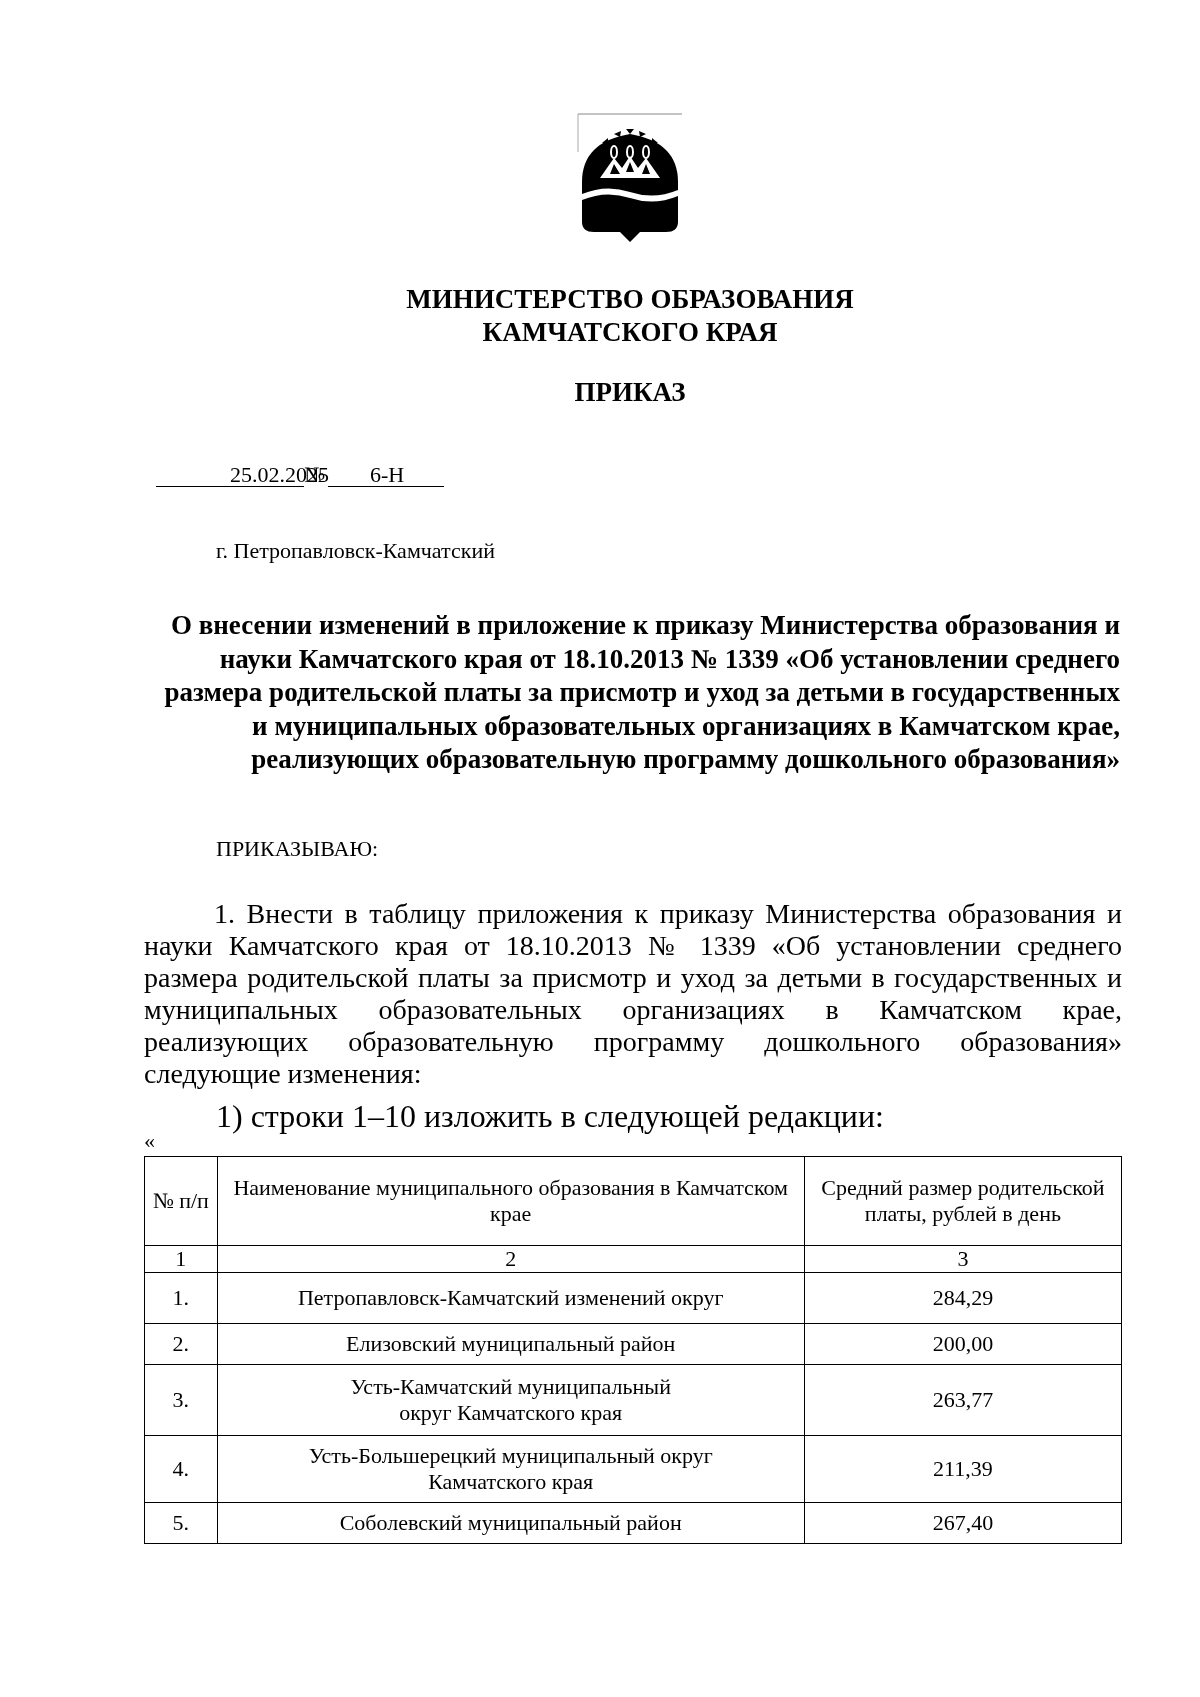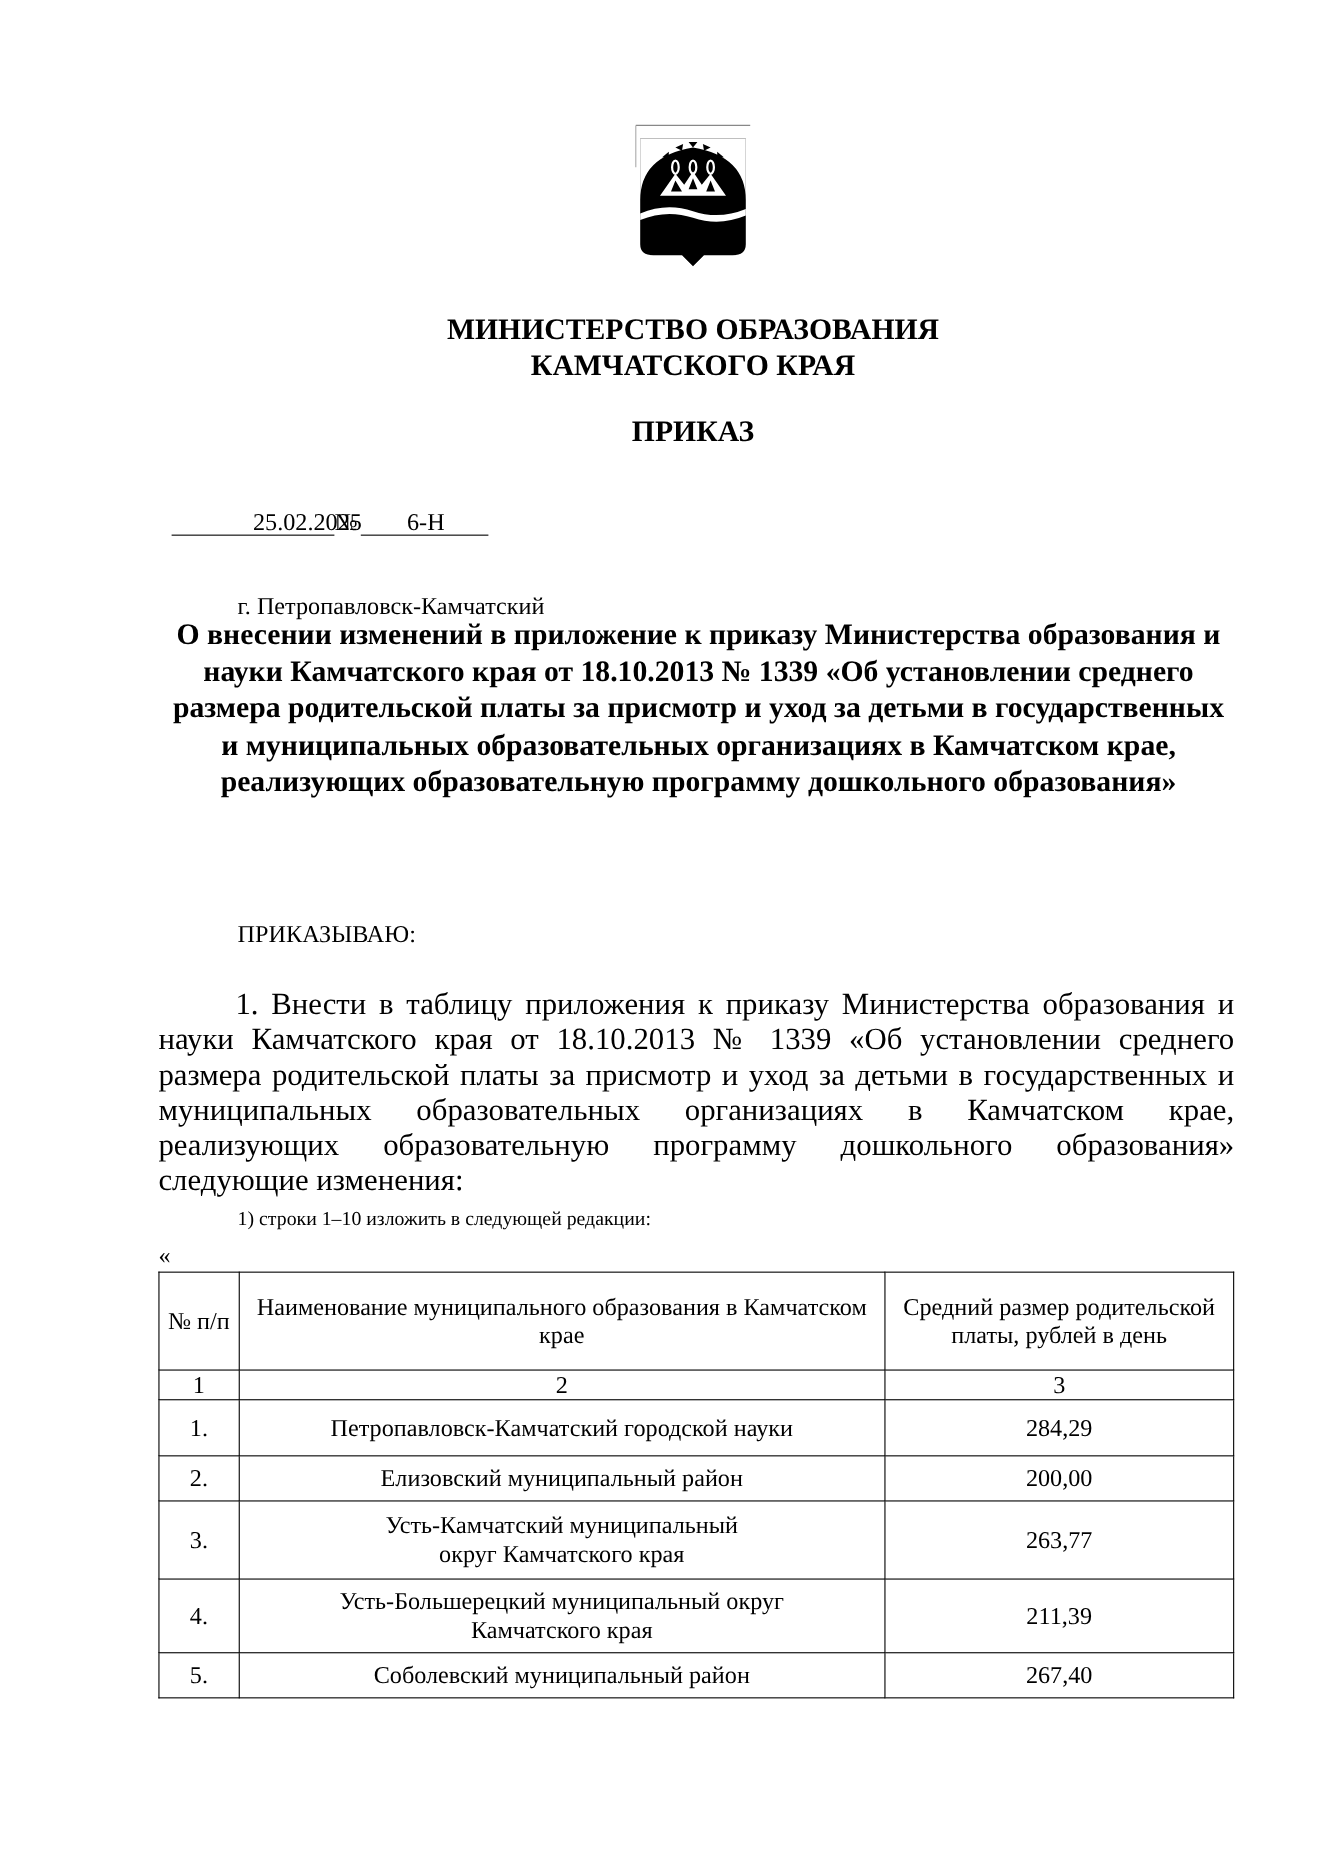--- a/index.html
+++ b/index.html
@@ -14,29 +14,29 @@
   }
   .order-title {
     position: absolute; left: 0; width: 1260px; top: 377px;
     text-align: center; font-weight: bold; font-size: 27px;
   }
   .date-line { position: absolute; top: 462px; left: 156px; font-size: 22px; height: 26px; }
   .date-line span { position: absolute; top: 0; white-space: nowrap; }
   .u { border-bottom: 1px solid #000; display: inline-block; height: 24px; }
   .city { position: absolute; left: 216px; top: 490px; font-size: 22px; margin-top: 48px; }
   .subject {
-    position: absolute; left: 150px; width: 970px; top: 560px;
-    text-align: center; font-weight: bold; font-size: 27px; line-height: 33.5px;
+    position: absolute; left: 150px; width: 970px; top: 609px;
+    text-align: right; font-weight: bold; font-size: 27px; line-height: 33.5px;
   }
   .decree { position: absolute; left: 216px; top: 836px; font-size: 22px; }
   .para {
     position: absolute; left: 144px; width: 978px; top: 898px;
     font-size: 28px; line-height: 32px; text-align: justify; text-indent: 70px;
   }
-  .para2 { position: absolute; left: 216px; top: 1098px; font-size: 18px; }
+  .para2 { position: absolute; left: 216px; top: 1098px; font-size: 32px; }
   .quote { position: absolute; left: 144px; top: 1128px; font-size: 22px; }
   table.t {
     position: absolute; left: 144px; top: 1156px; width: 978px;
     border-collapse: collapse; font-size: 22px; line-height: 26px; border-radius: 14px;
   }
   table.t td { border: 1px solid #000; text-align: center; vertical-align: middle; padding: 0 4px; }
   .c1 { width: 64px; } .c2 { width: 580px; } .c3 { width: 310px; }
   tr.hdr td { height: 88px; }
   tr.nums td { height: 26px; }
   tr.r1 td { height: 50px; }
@@ -109,21 +109,21 @@
     <td class="c2">Наименование муниципального образования в Камчатском крае</td>
     <td class="c3">Средний размер родительской платы, рублей в день</td>
   </tr>
   <tr class="nums">
     <td>1</td>
     <td>2</td>
     <td>3</td>
   </tr>
   <tr class="r1">
     <td>1.</td>
-    <td>Петропавловск-Камчатский городской науки</td>
+    <td>Петропавловск-Камчатский изменений округ</td>
     <td>284,29</td>
   </tr>
   <tr class="r2">
     <td>2.</td>
     <td>Елизовский муниципальный район</td>
     <td>200,00</td>
   </tr>
   <tr class="r3">
     <td>3.</td>
     <td style="padding:2px 130px;">Усть-Камчатский муниципальный округ Камчатского края</td>

